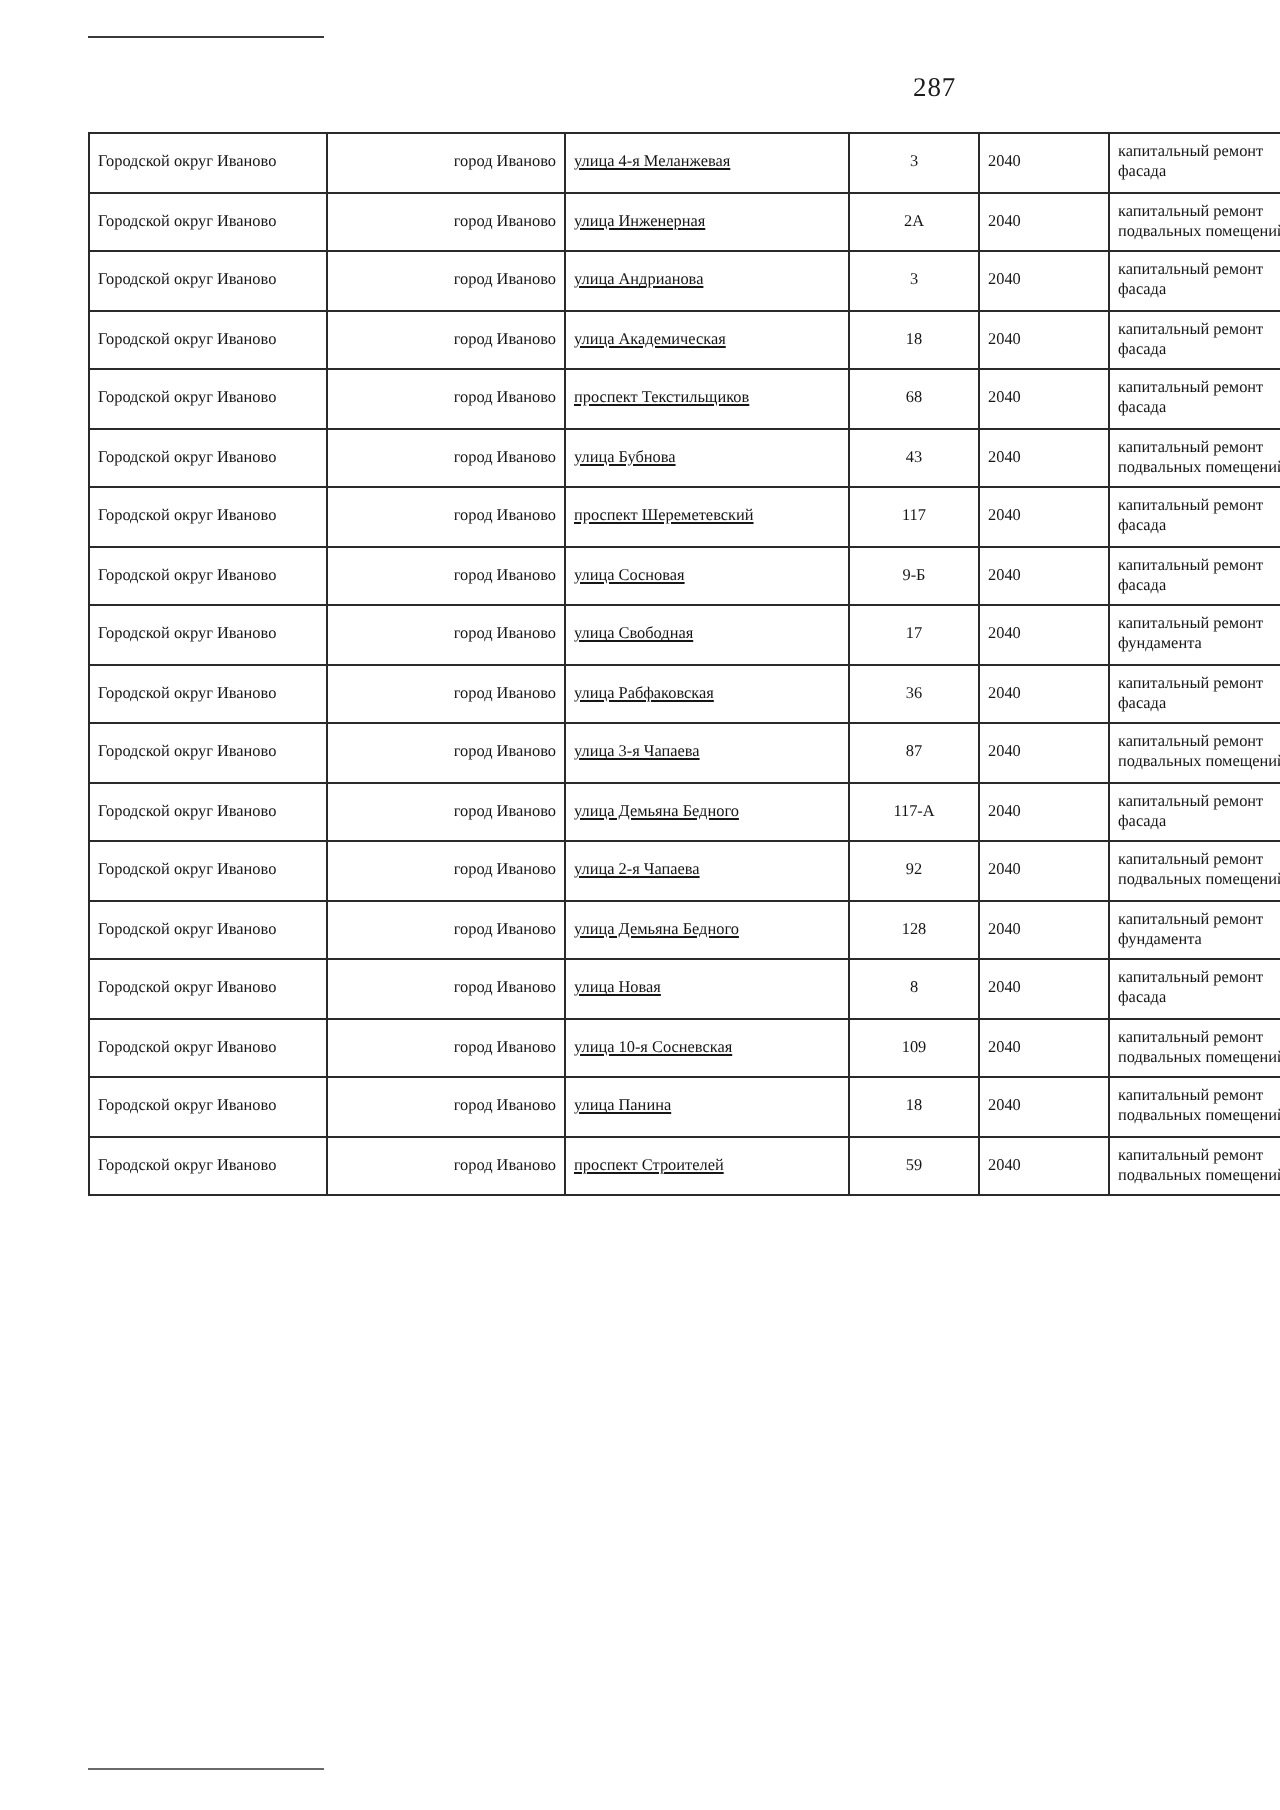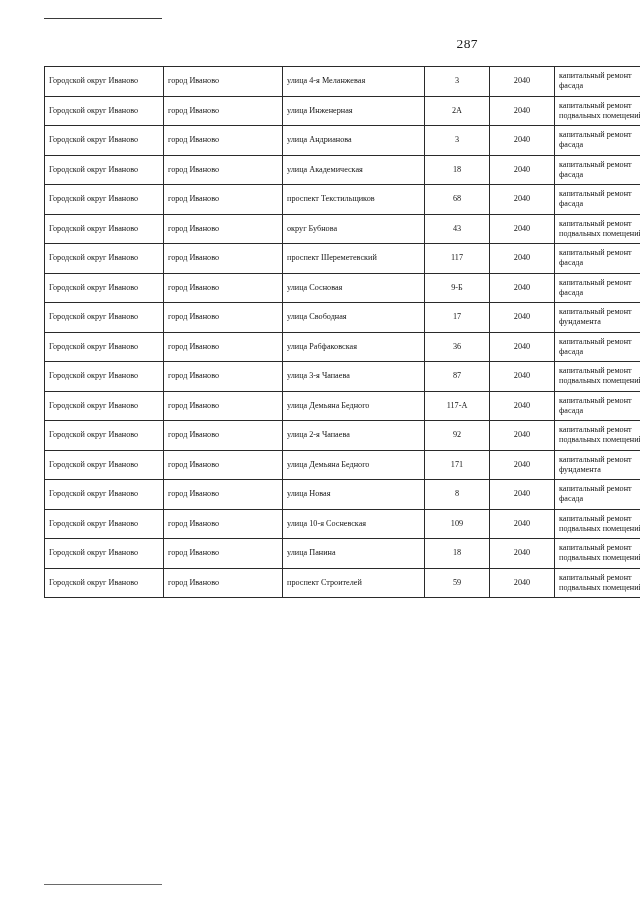--- a/index.html
+++ b/index.html
@@ -65,35 +65,36 @@
     color: #161616;
   }
   td.c-okrug {
     width: 110px;
     text-align: left;
     padding-left: 7px;
     margin-left: 20px;
   }
   td.c-city {
     width: 110px;
-    text-align: left;
+    text-align: right;
     padding-left: 7px;
   }
   td.c-street {
     width: 133px;
     text-align: left;
     padding-left: 7px;
+    text-decoration: underline;
   }
   td.c-house {
     width: 56px;
     text-align: center;
   }
   td.c-year {
     width: 56px;
-    text-align: center;
+    text-align: left;
   }
   td.c-work {
     width: 87px;
     text-align: left;
     padding-left: 6px;
   }
 </style>
 </head>
 <body>
 
@@ -142,21 +143,21 @@
             <td class="c-okrug">Городской округ Иваново</td>
             <td class="c-city">город Иваново</td>
             <td class="c-street">проспект Текстильщиков</td>
             <td class="c-house">68</td>
             <td class="c-year">2040</td>
             <td class="c-work">капитальный ремонт фасада</td>
           </tr>
           <tr>
             <td class="c-okrug">Городской округ Иваново</td>
             <td class="c-city">город Иваново</td>
-            <td class="c-street">округ Бубнова</td>
+            <td class="c-street">улица Бубнова</td>
             <td class="c-house">43</td>
             <td class="c-year">2040</td>
             <td class="c-work">капитальный ремонт подвальных помещений</td>
           </tr>
           <tr>
             <td class="c-okrug">Городской округ Иваново</td>
             <td class="c-city">город Иваново</td>
             <td class="c-street">проспект Шереметевский</td>
             <td class="c-house">117</td>
             <td class="c-year">2040</td>
@@ -207,21 +208,21 @@
             <td class="c-city">город Иваново</td>
             <td class="c-street">улица 2-я Чапаева</td>
             <td class="c-house">92</td>
             <td class="c-year">2040</td>
             <td class="c-work">капитальный ремонт подвальных помещений</td>
           </tr>
           <tr>
             <td class="c-okrug">Городской округ Иваново</td>
             <td class="c-city">город Иваново</td>
             <td class="c-street">улица Демьяна Бедного</td>
-            <td class="c-house">171</td>
+            <td class="c-house">128</td>
             <td class="c-year">2040</td>
             <td class="c-work">капитальный ремонт фундамента</td>
           </tr>
           <tr>
             <td class="c-okrug">Городской округ Иваново</td>
             <td class="c-city">город Иваново</td>
             <td class="c-street">улица Новая</td>
             <td class="c-house">8</td>
             <td class="c-year">2040</td>
             <td class="c-work">капитальный ремонт фасада</td>

